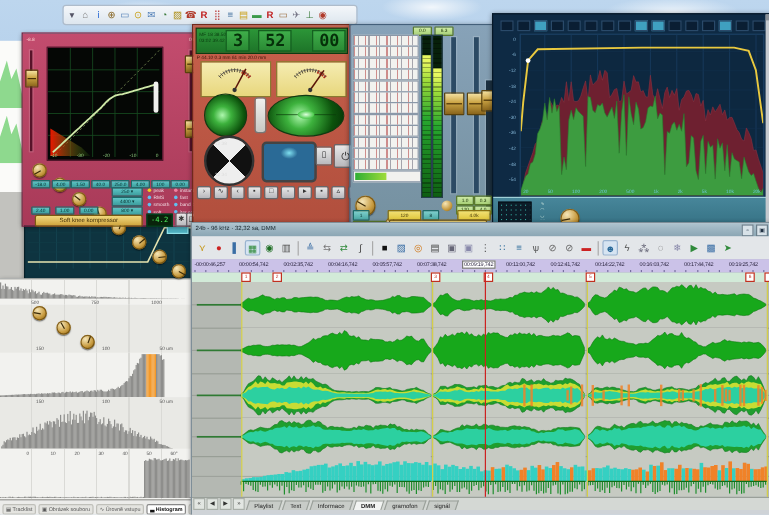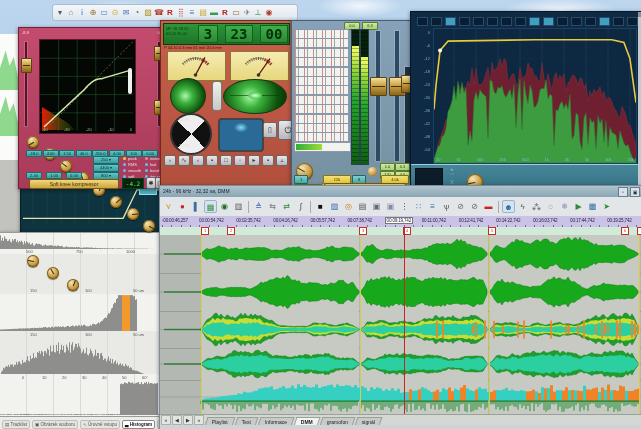--- a/index.html
+++ b/index.html
@@ -939,22 +939,22 @@
   </div>
 
   <div id="vuwin" class="win">
     <div id="vulcd" class="abs">
       <div style="width:36px;padding:2px 0 0 2px;">
         <div class="micro" style="color:#0a3c10;">MF 18  38.50</div>
         <div class="micro" style="color:#0a3c10;">03:02  39.42</div>
       </div>
       <div id="vu-digits" style="display:flex;">
           <div class="digitcell" style="width: 18px; margin-left: 0px;">3</div>
-          <div class="digitcell" style="width: 26px; margin-left: 6px;">23</div>
-          <div class="digitcell" style="width: 26px; margin-left: 6px;">00</div>
+          <div class="digitcell" style="width: 26px; margin-left: 6px;">52</div>
+          <div class="digitcell" style="width: 26px; margin-left: 16px;">00</div>
         </div>
     </div>
     <div class="abs micro" style="left:3px;top:24px;width:124px;color:#3c1408;">P 44.10    0.3 mm    61 min    20.0 mm</div>
     <div class="vumeter" style="left:6px;top:30px;width:57px;height:28px;">
       <div class="abs" style="left:0;top:0;width:55px;height:26px;"><svg width="55" height="26">
             <line x1="14.123393141406904" y1="10.955649085540552" x2="16.352827617839086" y2="12.963040904617127" stroke="#3a3020" stroke-width="0.7"></line>
             <line x1="15.929823025642293" y1="9.211200023858396" x2="17.85818585470191" y2="11.50933335321533" stroke="#3a3020" stroke-width="0.7"></line>
             <line x1="17.96145324380231" y1="7.735134269184332" x2="19.551211036501925" y2="10.27927855765361" stroke="#3a3020" stroke-width="0.7"></line>
             <line x1="20.1787404246356" y1="6.556181762433184" x2="21.398950353862997" y2="9.296818135360986" stroke="#3a3020" stroke-width="0.7"></line>
             <line x1="22.538527595294013" y1="5.69728947311026" x2="23.36543966274501" y2="8.581074560925217" stroke="#3a3020" stroke-width="0.7"></line>

